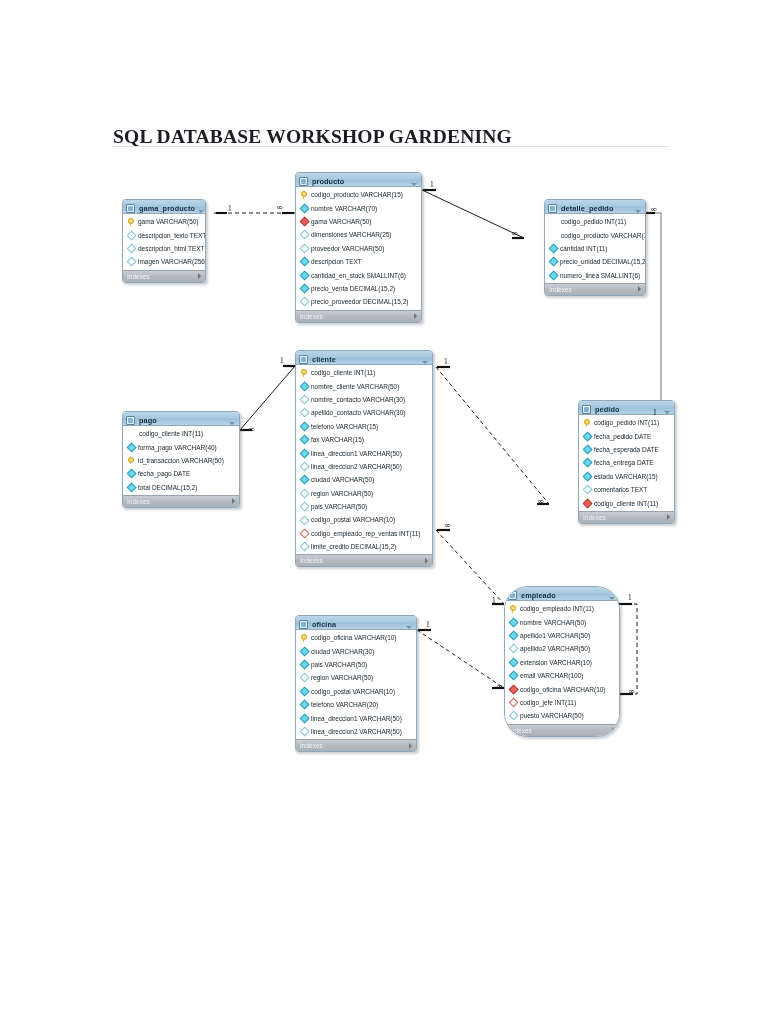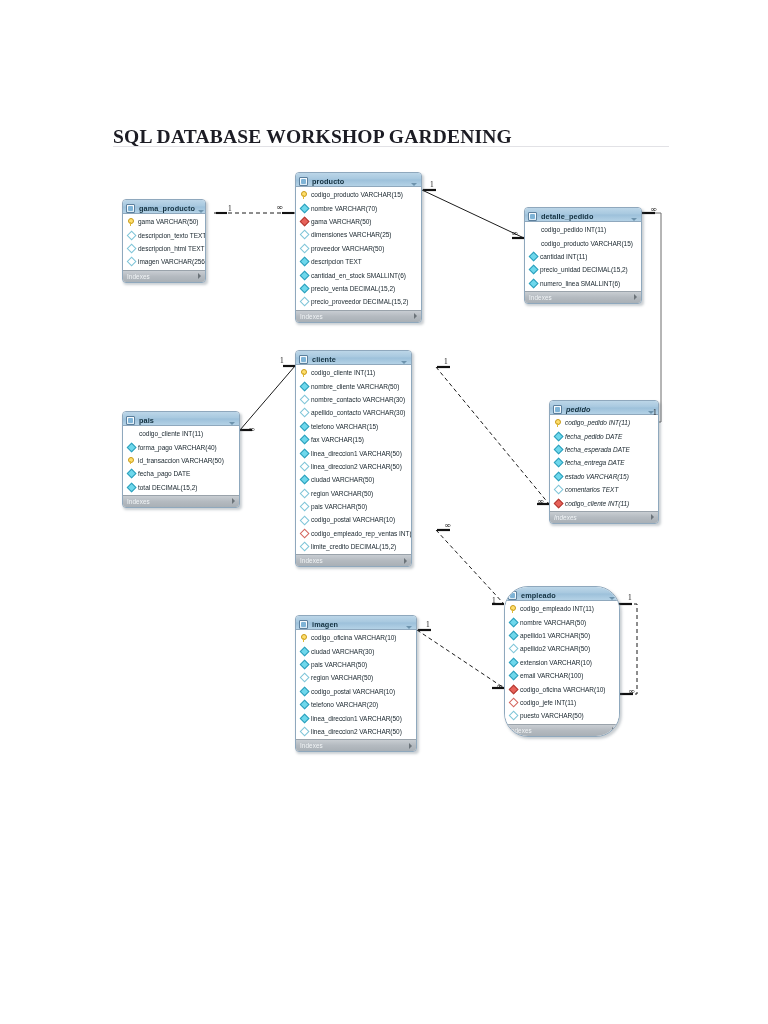--- a/index.html
+++ b/index.html
@@ -347,21 +347,21 @@
             <div class="col">
               <span class="col-ico ico-dia-o"></span>
               <span class="col-txt">precio_proveedor DECIMAL(15,2)</span>
             </div>
           </div>
           <div class="tbl-foot">
             <span class="foot-txt">Indexes</span>
             <span class="foot-caret"></span>
           </div>
         </div>
-        <div class="tbl" style="left: 524px; top: 199px; width: 118px; margin-top: 8px;">
+        <div class="tbl" style="left: 544px; top: 199px; width: 102px;">
           <div class="tbl-head">
             <span class="head-icon"></span>
             <span class="tbl-name">detalle_pedido</span>
             <span class="head-caret"></span>
           </div>
           <div class="tbl-body">
             <div class="col noico">
               <span class="col-ico ico-none"></span>
               <span class="col-txt">codigo_pedido INT(11)</span>
             </div>
@@ -380,21 +380,21 @@
             <div class="col">
               <span class="col-ico ico-dia-f"></span>
               <span class="col-txt">numero_linea SMALLINT(6)</span>
             </div>
           </div>
           <div class="tbl-foot">
             <span class="foot-txt">Indexes</span>
             <span class="foot-caret"></span>
           </div>
         </div>
-        <div class="tbl" style="left: 295px; top: 350px; width: 117px;">
+        <div class="tbl" style="left: 295px; top: 350px; width: 138px;">
           <div class="tbl-head">
             <span class="head-icon"></span>
             <span class="tbl-name">cliente</span>
             <span class="head-caret"></span>
           </div>
           <div class="tbl-body">
             <div class="col">
               <span class="col-ico ico-key"></span>
               <span class="col-txt">codigo_cliente INT(11)</span>
             </div>
@@ -452,21 +452,21 @@
             </div>
           </div>
           <div class="tbl-foot">
             <span class="foot-txt">Indexes</span>
             <span class="foot-caret"></span>
           </div>
         </div>
         <div class="tbl" style="left: 122px; top: 411px; width: 118px;">
           <div class="tbl-head">
             <span class="head-icon"></span>
-            <span class="tbl-name">pais</span>
+            <span class="tbl-name">pago</span>
             <span class="head-caret"></span>
           </div>
           <div class="tbl-body">
             <div class="col noico">
               <span class="col-ico ico-none"></span>
               <span class="col-txt">codigo_cliente INT(11)</span>
             </div>
             <div class="col">
               <span class="col-ico ico-dia-f"></span>
               <span class="col-txt">forma_pago VARCHAR(40)</span>
@@ -482,21 +482,21 @@
             <div class="col">
               <span class="col-ico ico-dia-f"></span>
               <span class="col-txt">total DECIMAL(15,2)</span>
             </div>
           </div>
           <div class="tbl-foot">
             <span class="foot-txt">Indexes</span>
             <span class="foot-caret"></span>
           </div>
         </div>
-        <div class="tbl" style="left: 549px; top: 400px; width: 110px; font-style: italic;">
+        <div class="tbl" style="left: 578px; top: 400px; width: 97px;">
           <div class="tbl-head">
             <span class="head-icon"></span>
             <span class="tbl-name">pedido</span>
             <span class="head-caret"></span>
           </div>
           <div class="tbl-body">
             <div class="col">
               <span class="col-ico ico-key"></span>
               <span class="col-txt">codigo_pedido INT(11)</span>
             </div>
@@ -575,21 +575,21 @@
             </div>
           </div>
           <div class="tbl-foot">
             <span class="foot-txt">Indexes</span>
             <span class="foot-caret"></span>
           </div>
         </div>
         <div class="tbl" style="left: 295px; top: 615px; width: 122px;">
           <div class="tbl-head">
             <span class="head-icon"></span>
-            <span class="tbl-name">imagen</span>
+            <span class="tbl-name">oficina</span>
             <span class="head-caret"></span>
           </div>
           <div class="tbl-body">
             <div class="col">
               <span class="col-ico ico-key"></span>
               <span class="col-txt">codigo_oficina VARCHAR(10)</span>
             </div>
             <div class="col">
               <span class="col-ico ico-dia-f"></span>
               <span class="col-txt">ciudad VARCHAR(30)</span>

